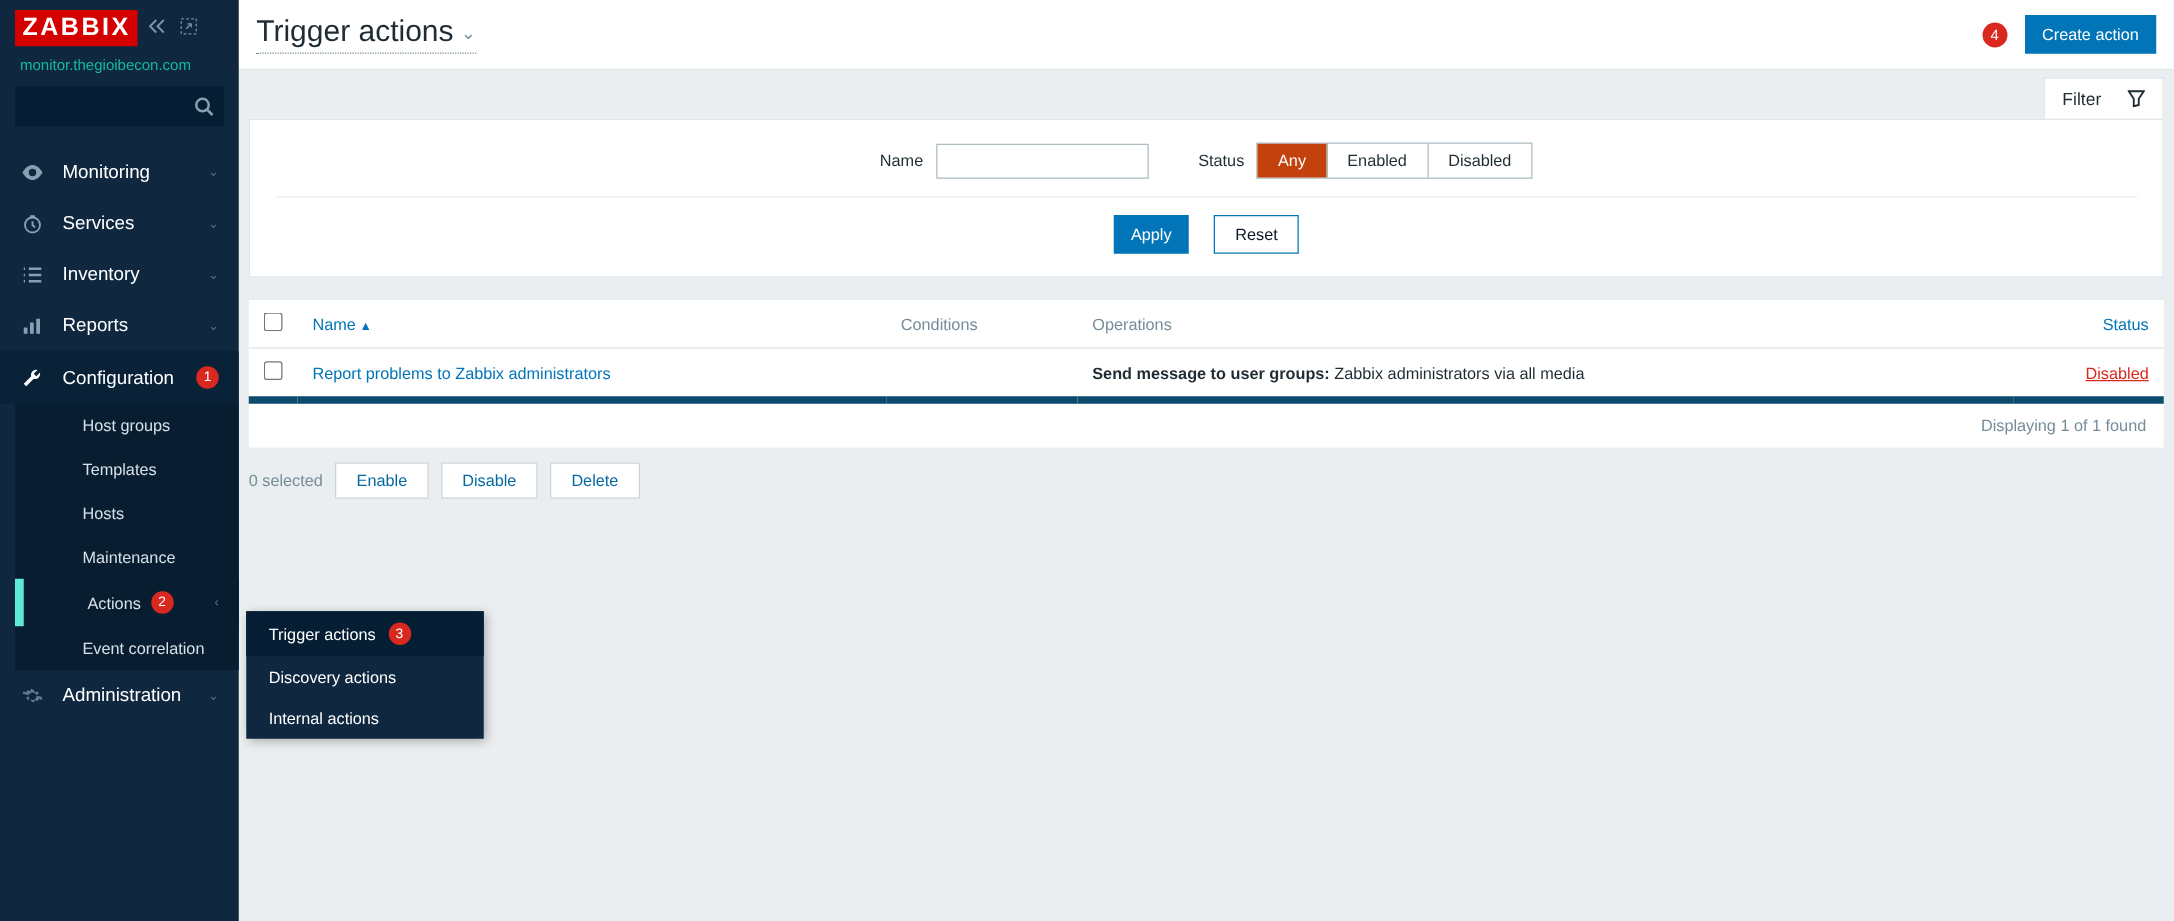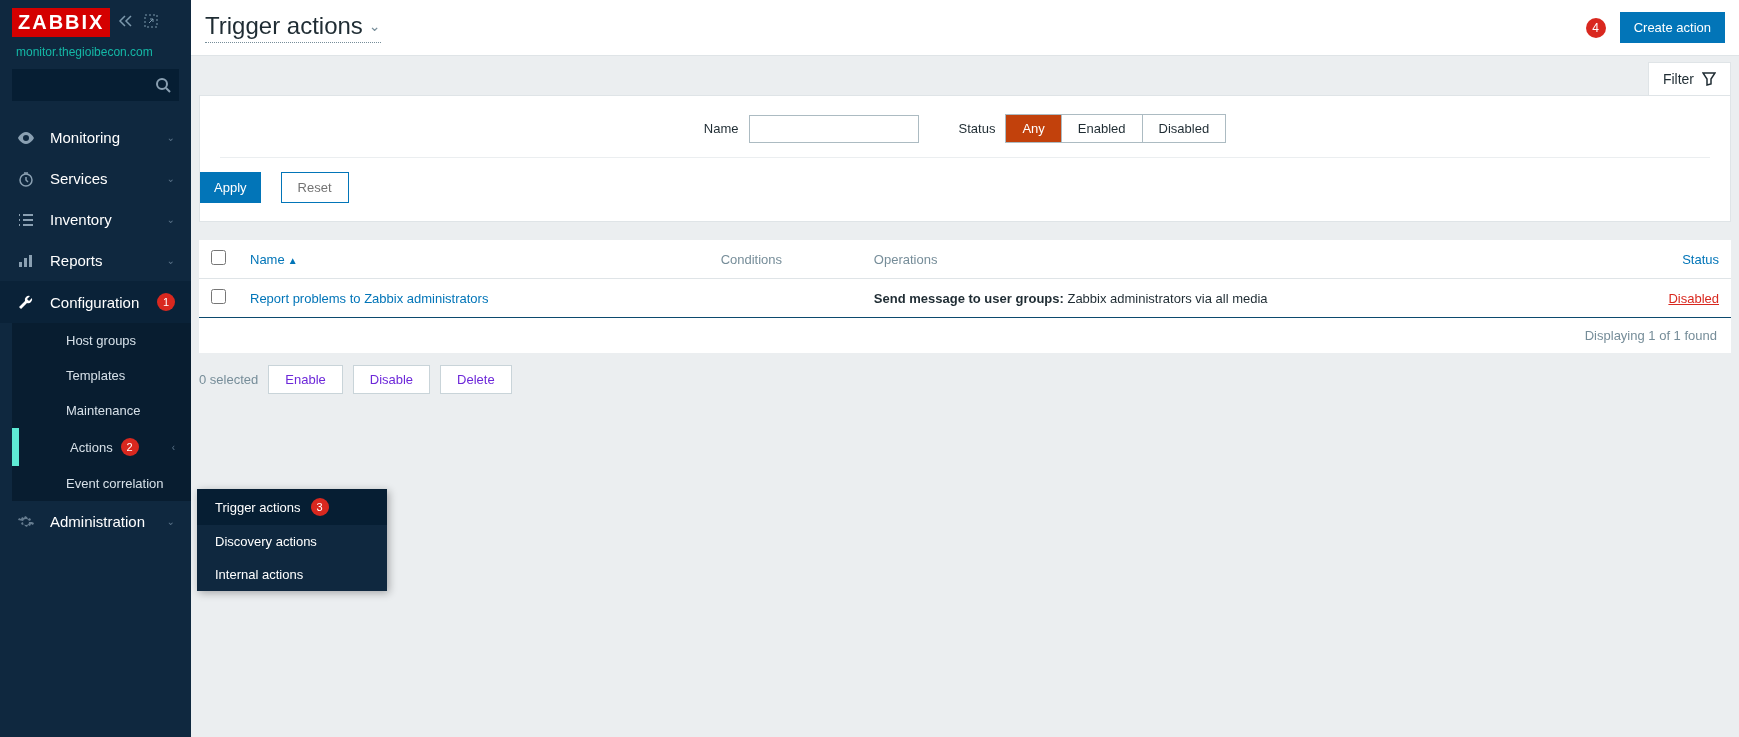--- a/index.html
+++ b/index.html
@@ -38,50 +38,50 @@
 
 .main { flex:1; display:flex; flex-direction:column; min-width:0; }
 .titlebar { background:#fff; display:flex; align-items:center; padding:12px 14px; border-bottom:1px solid #dfe4e7; }
 .titlebar h1 { font-size:24px; font-weight:normal; color:#1f2c33; display:flex; align-items:center; gap:6px; border-bottom:1px dotted #768d99; padding-bottom:2px; }
 .titlebar h1 .drop { color:#768d99; font-size:14px; }
 .title-spacer { flex:1; }
 .btn-primary { background:#0275b8; color:#fff; border:none; padding:8px 14px; font-size:13px; cursor:pointer; }
 .badge-red-big { background:#d9281f; color:#fff; border-radius:50%; width:20px; height:20px; font-size:12px; display:inline-flex; align-items:center; justify-content:center; margin-right:14px; }
 
 .filter-tab { display:flex; justify-content:flex-end; padding:6px 8px 0 8px; }
-.filter-toggle { background:#fff; padding:8px 14px; display:flex; align-items:center; gap:8px; cursor:pointer; border:1px solid #dfe4e7; border-bottom:none; }
+.filter-toggle { background:#fff; padding:8px 14px; display:flex; align-items:center; gap:21px; cursor:pointer; border:1px solid #dfe4e7; border-bottom:none; }
 
 .filter-panel { background:#fff; margin:0 8px; padding:18px 0; border:1px solid #dfe4e7; }
 .filter-row { display:flex; justify-content:center; gap:40px; align-items:center; padding-bottom:14px; border-bottom:1px solid #ebeef0; margin:0 20px 14px; }
 .filter-field { display:flex; align-items:center; gap:10px; }
 .filter-field label { font-size:13px; color:#1f2c33; }
 .filter-field input[type=text] { height:28px; width:170px; border:1px solid #acbbc2; padding:0 6px; }
 .radio-grp { display:flex; border:1px solid #acbbc2; }
 .radio-grp span { padding:6px 16px; font-size:13px; cursor:pointer; border-right:1px solid #acbbc2; }
 .radio-grp span:last-child { border-right:none; }
 .radio-grp span.sel { background:#c2410c; color:#fff; }
-.filter-buttons { display:flex; justify-content:flex-start; gap:20px; }
-.btn-outline { background:#fff; border:1px solid #0275b8; color:#737373; padding:6px 16px; cursor:pointer; font-size:13px; }
+.filter-buttons { display:flex; justify-content:center; gap:20px; }
+.btn-outline { background:#fff; border:1px solid #0275b8; color:#0f172a; padding:6px 16px; cursor:pointer; font-size:13px; }
 
 .table-wrap { margin:18px 8px 0; background:#fff; }
 table { width:100%; border-collapse:collapse; }
 th { text-align:left; font-weight:normal; color:#768d99; padding:10px 12px; border-bottom:1px solid #dfe4e7; font-size:13px; }
 th.link { color:#0275b8; cursor:pointer; }
 th .sort-asc { color:#0275b8; font-size:10px; margin-left:3px; }
-td { padding:10px 12px; border-bottom:1px solid #0c4a6e; font-size:13px; vertical-align:middle; }
+td { padding:10px 12px; border-bottom:6px solid #0c4a6e; font-size:13px; vertical-align:middle; }
 td.link a { color:#0275b8; text-decoration:none; }
 td .op-bold { font-weight:bold; }
 td.status-dis a { color:#d9281f; text-decoration:underline; }
 .check { width:36px; text-align:center; }
 .check input { width:15px; height:15px; }
 
 .table-footer { text-align:right; padding:10px 14px; color:#768d99; font-size:13px; }
 
 .mass-actions { display:flex; align-items:center; gap:10px; padding:12px 8px; color:#768d99; font-size:13px; }
-.mass-actions button { border:1px solid #c9d4d9; background:#fff; color:#6d28d9; padding:6px 16px; font-size:13px; cursor:not-allowed; }
+.mass-actions button { border:1px solid #c9d4d9; background:#fff; color:#0369a1; padding:6px 16px; font-size:13px; cursor:not-allowed; }
 </style>
 </head>
 <body>
 
 <div class="layout">
 
   <div class="sidebar">
     <div class="logo-row">
       <span class="logo">ZABBIX</span>
       <div class="logo-icons">
@@ -152,20 +152,21 @@
           <svg width="16" height="16" viewBox="0 0 16 16" fill="currentColor">
             <path d="M14 4a4 4 0 01-5 5L3 15l-2-2 6-6a4 4 0 015-5l-3 3 1 1 1 1 3-3z"></path>
           </svg>
         </span>
       <span class="lbl">Configuration</span>
       <span class="badge">1</span>
     </div>
     <div class="sub-items">
       <div class="sub-item">Host groups</div>
       <div class="sub-item">Templates</div>
+      <div class="sub-item">Hosts</div>
       <div class="sub-item">Maintenance</div>
       <div class="sub-item active">
         <span>Actions</span>
         <span class="badge">2</span>
         <span class="chev">‹</span>
       </div>
       <div class="sub-item">Event correlation</div>
     </div>
     <div class="nav-item">
       <span class="icon-wrap">

